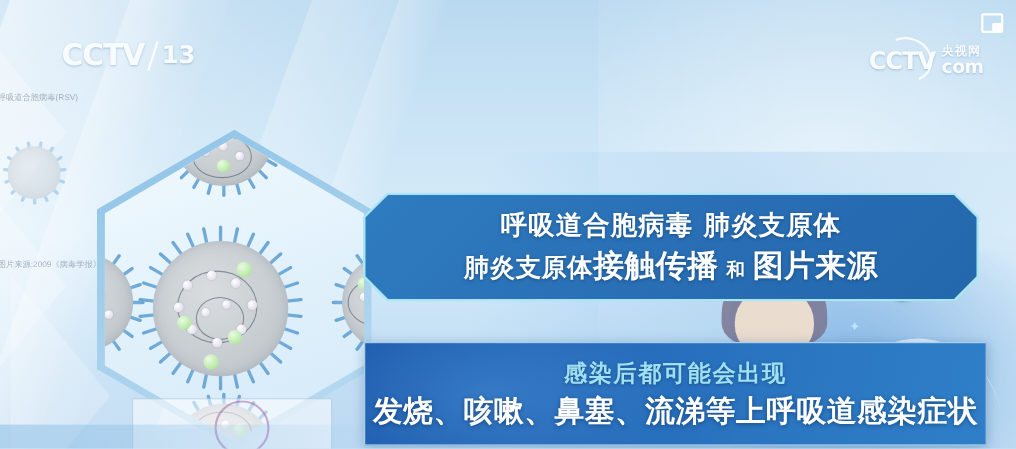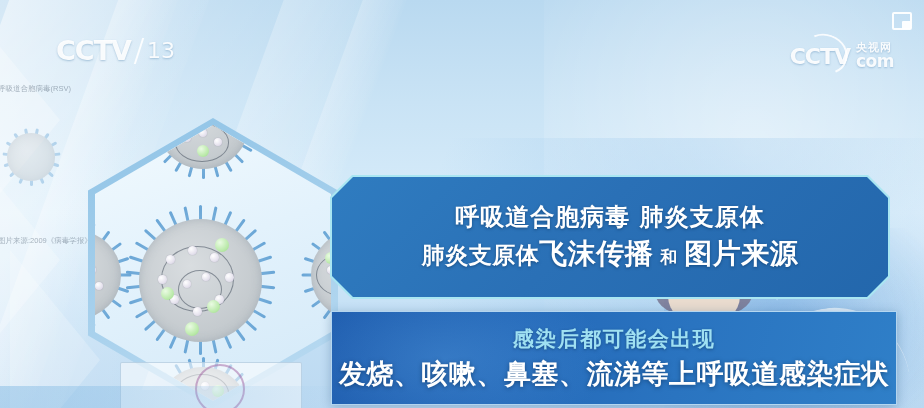--- a/index.html
+++ b/index.html
@@ -141,21 +141,21 @@
   .cctv13 .row1{
     display:flex;align-items:center;gap:4px;height:30px;
   }
   .cctv-word{
     font-size:27px;font-weight:700;letter-spacing:-1px;
     font-family:"DejaVu Sans",sans-serif;
     text-shadow:0 1px 2px rgba(90,140,180,.45);
     line-height:30px;
   }
   .ch13{
-    font-size:22px;font-weight:400;line-height:30px;
+    font-size:22px;font-weight:700;line-height:30px;
     font-family:"DejaVu Sans",sans-serif;
     text-shadow:0 1px 2px rgba(90,140,180,.45);
   }
   .slash{
     display:inline-block;width:2px;height:26px;background:rgba(255,255,255,.9);
     transform:skewX(-18deg);margin:0 3px;
   }
   .cctv13 .row2{
     margin-top:3px;text-align:center;width:150px;
     font-size:17px;font-weight:700;letter-spacing:9px;
@@ -215,21 +215,21 @@
     -webkit-text-stroke:0px;
     text-shadow:
       2px 0 0 #ffffff,-2px 0 0 #ffffff,0 2px 0 #ffffff,0 -2px 0 #ffffff,
       1.5px 1.5px 0 #ffffff,-1.5px 1.5px 0 #ffffff,1.5px -1.5px 0 #ffffff,-1.5px -1.5px 0 #ffffff,
       0 3px 7px rgba(20,90,160,.35);
     white-space:nowrap;
   }
 
   
   .box1{
-    position:absolute;left:330px;top:175px;width:560px;height:124px;
+    position:absolute;left:330px;top:175px;width:560px;height:99px;
   }
   .box1 .frame{
     position:absolute;inset:0;
     background:#a9e6f2;
     clip-path:polygon(22px 0,calc(100% - 22px) 0,100% 22px,100% calc(100% - 22px),
                       calc(100% - 22px) 100%,22px 100%,0 calc(100% - 22px),0 22px);
   }
   .box1 .fill{
     position:absolute;left:2px;top:2px;right:2px;bottom:2px;
     background:linear-gradient(135deg,#2f7cc0 0%,#2a70b6 45%,#2367ac 100%);
@@ -518,21 +518,21 @@
   </div>
 
 
   <div class="box1">
     <div class="frame"></div>
     <div class="fill"></div>
     <div class="content">
       <div class="b1-line1">呼吸道合胞病毒  肺炎支原体</div>
       <div class="b1-line2">
         <span class="sm">肺炎支原体</span>
-        <span class="lg">飞沫传播</span>
+        <span class="lg">接触传播</span>
         <span class="conj">和</span>
         <span class="lg">图片来源</span>
       </div>
     </div>
   </div>
 
   <div class="box2">
     <div class="content">
       <div class="b2-line1">感染后都可能会出现</div>
       <div class="b2-line2">发烧、咳嗽、鼻塞、流涕等上呼吸道感染症状</div>

